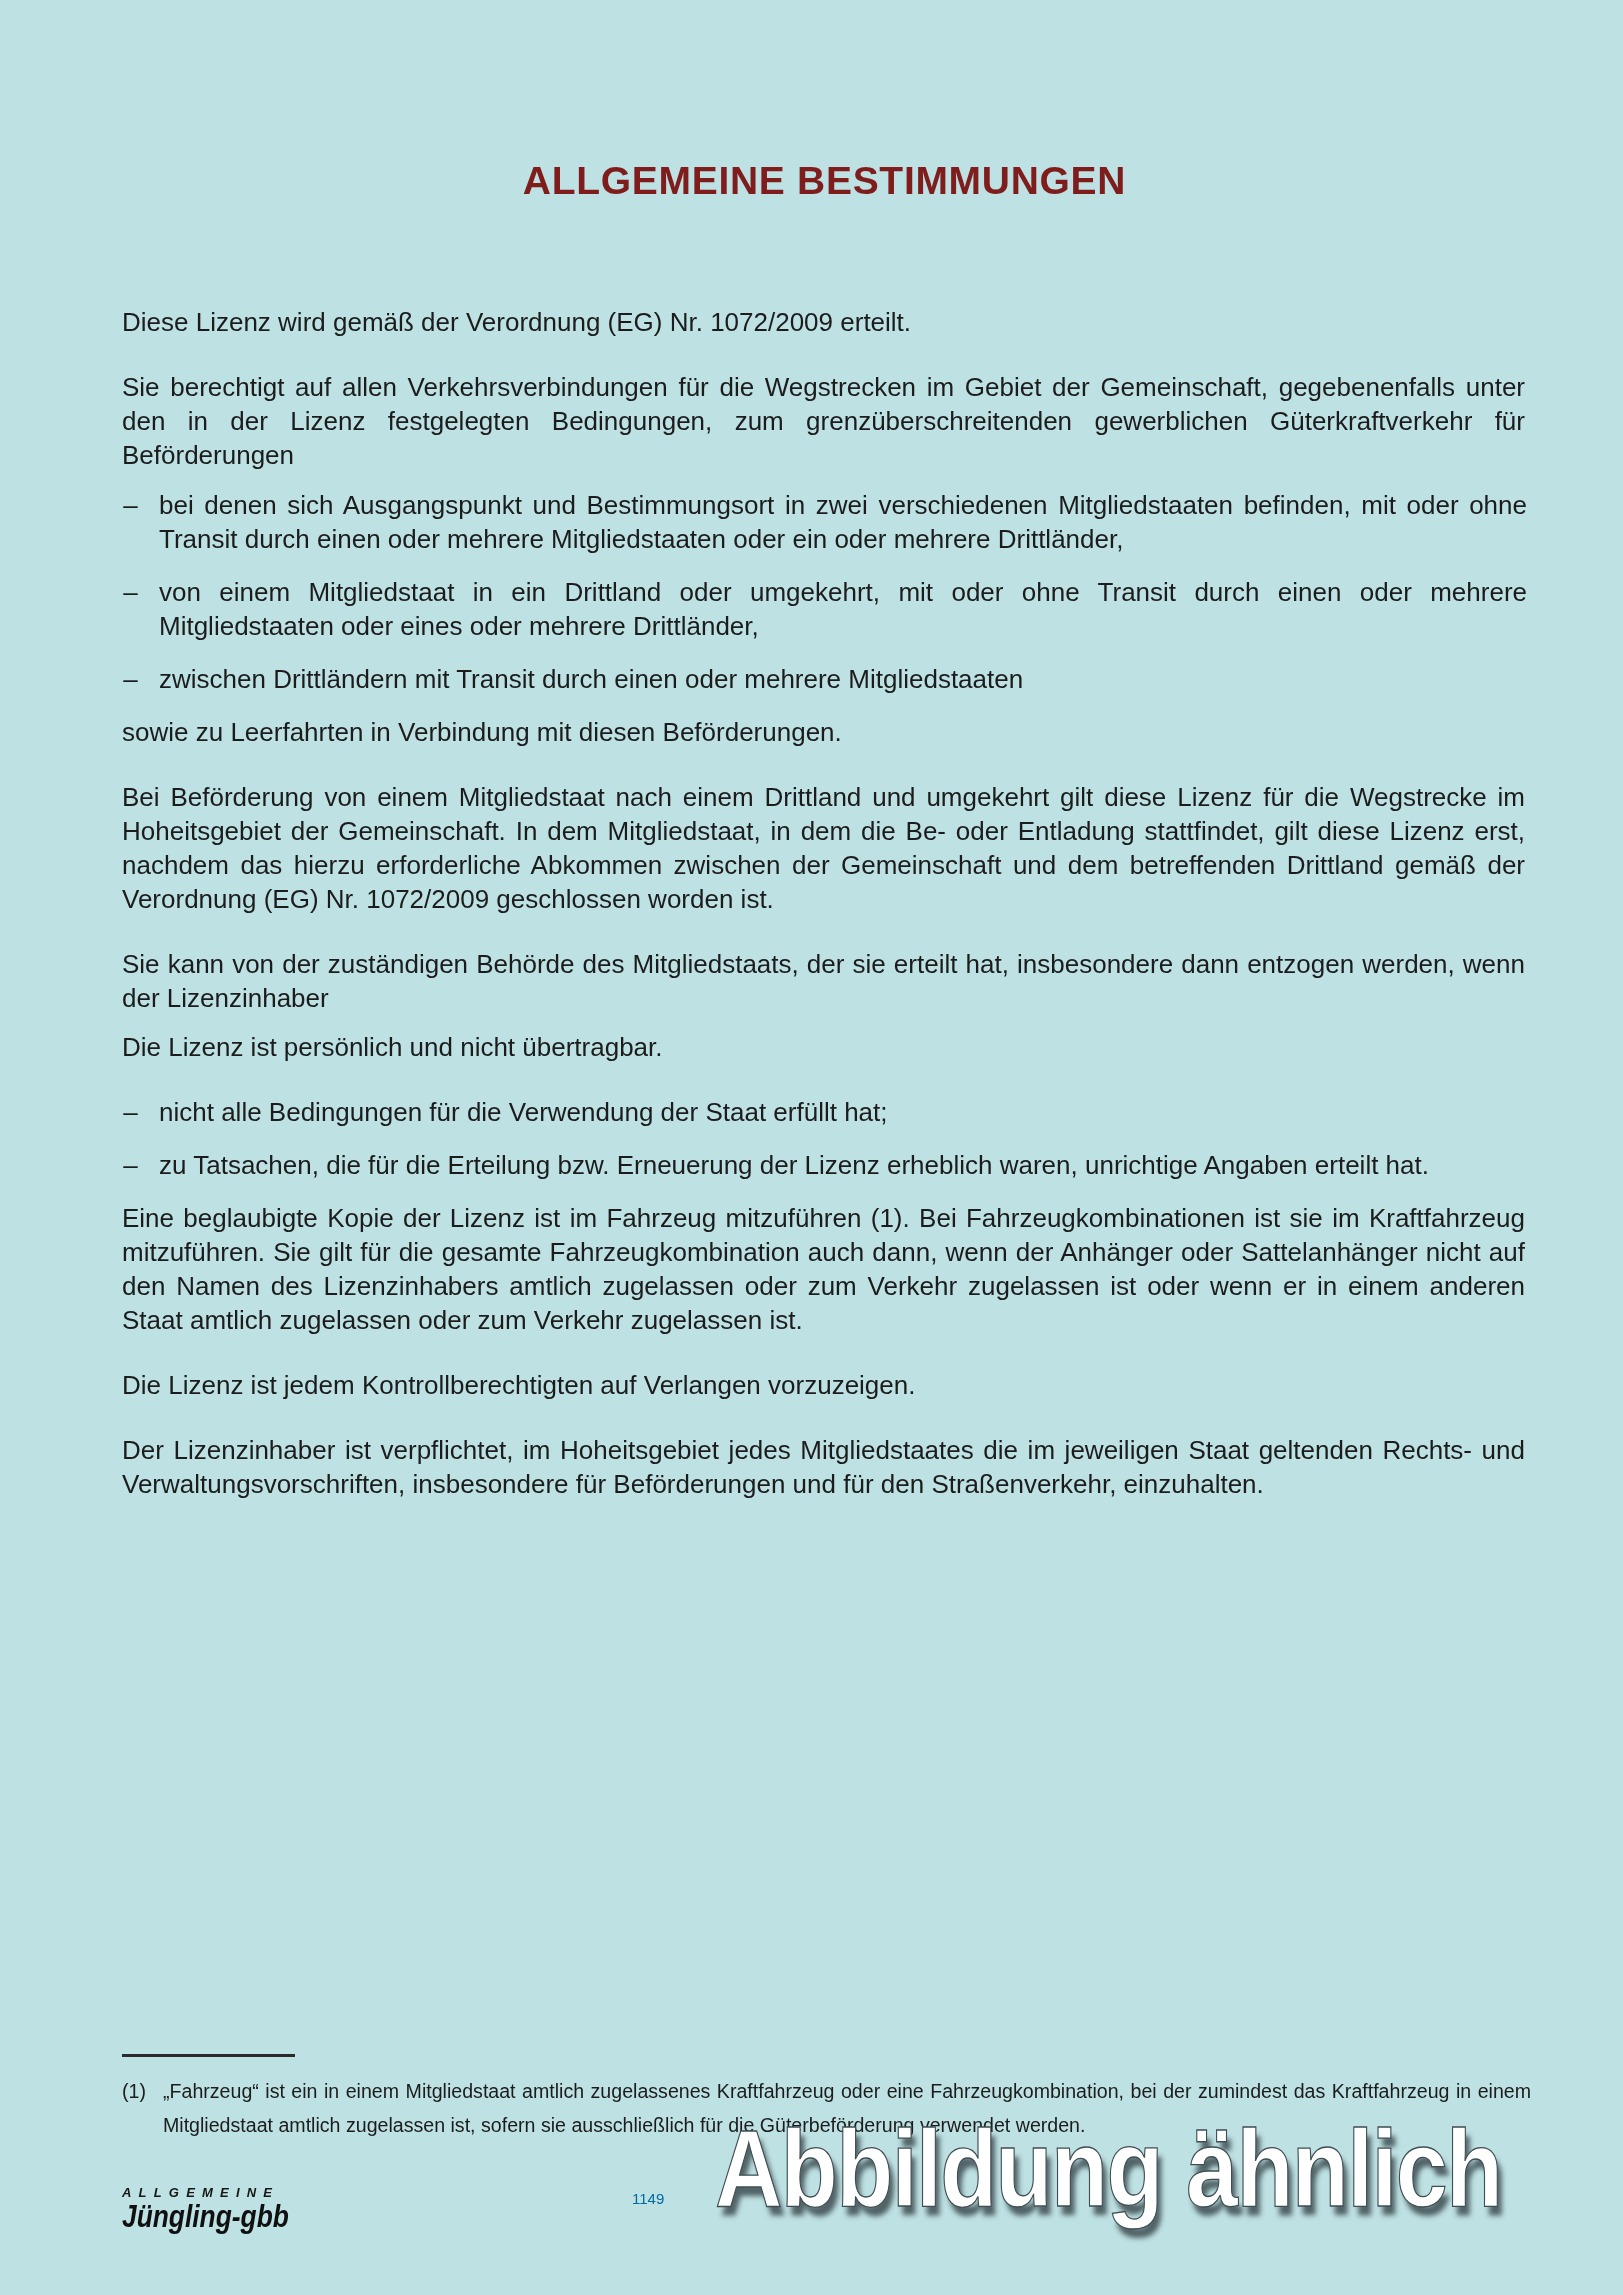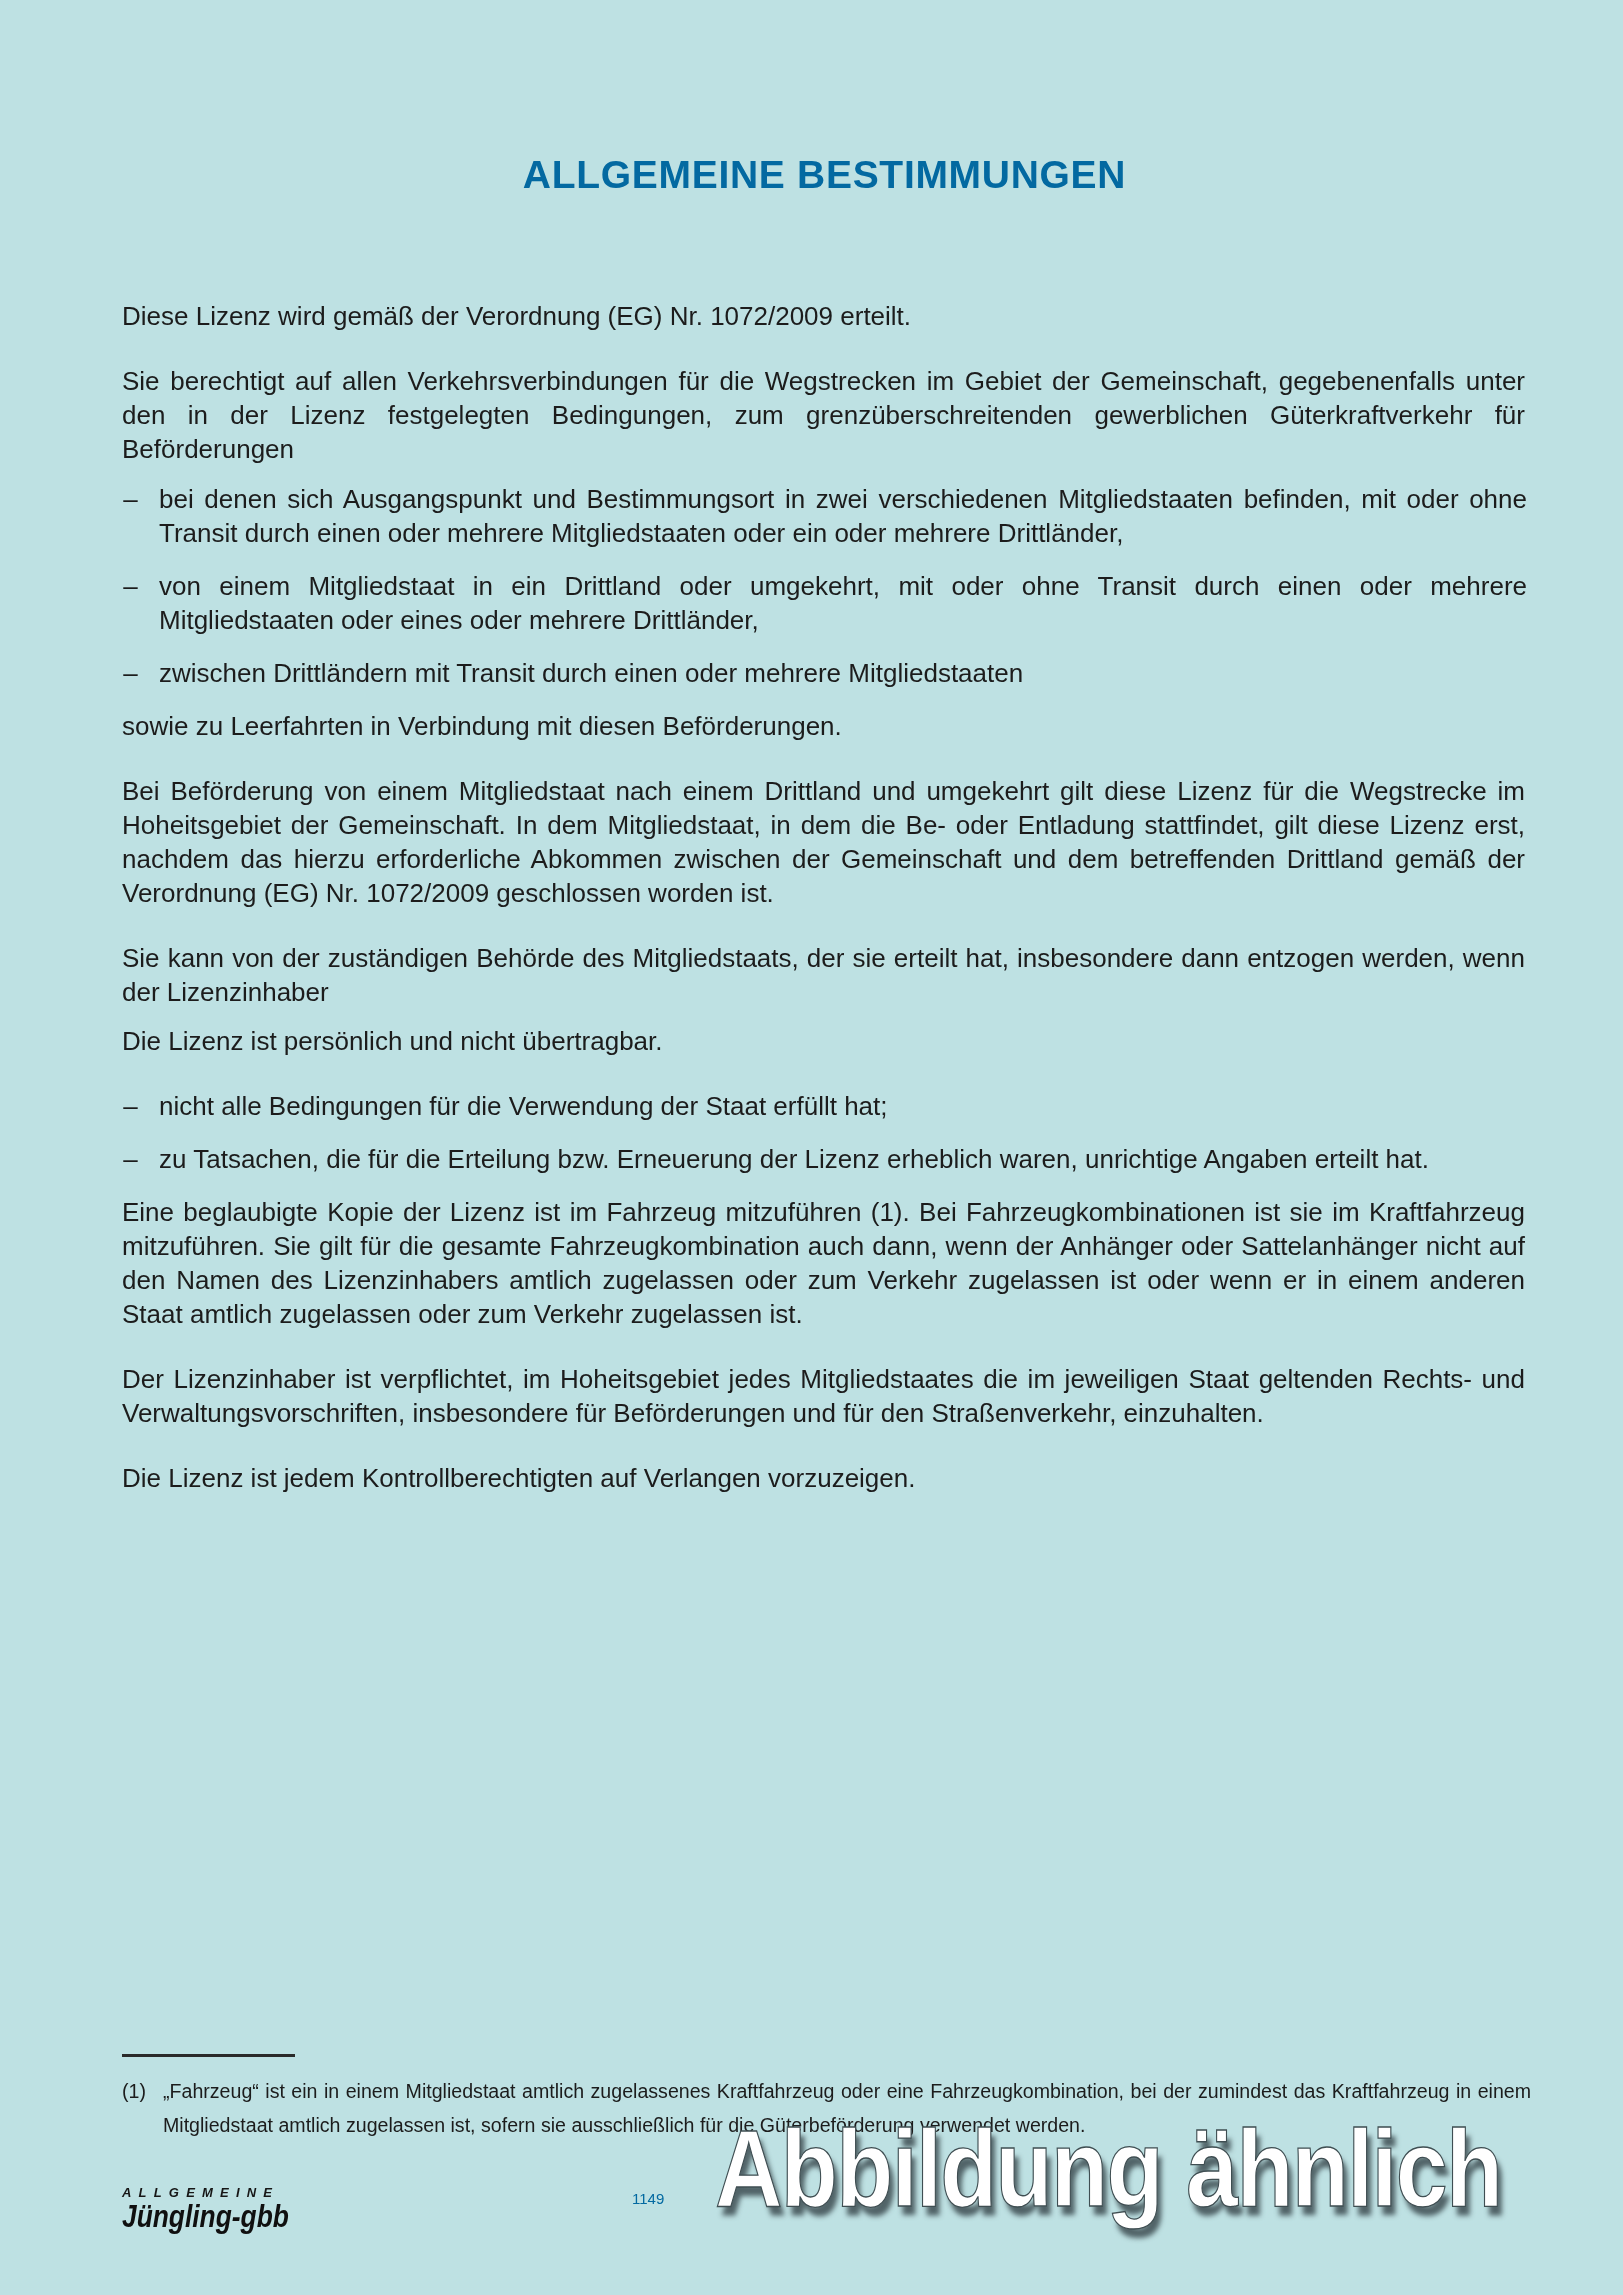--- a/index.html
+++ b/index.html
@@ -9,22 +9,22 @@
     background:#bee1e3;
     font-family:"Liberation Sans",sans-serif;
     color:#1c1c1c;
     overflow:hidden;
   }
   .content{
     position:absolute;left:122px;top:151px;width:1405px;
   }
   .doc-title{
     font-size:39px;font-weight:bold;letter-spacing:0.7px;
-    text-align:center;color:#0369a1;
-    margin:2px 0 102px 0;
+    text-align:center;color:#7f1d1d;
+    margin:8px 0 102px 0;
   }
   .para{
     font-size:26px;line-height:34px;text-align:justify;
     margin:0 2px 31px 0;
   }
   .para.pre-list{margin-bottom:15.7px;}
   .bullet-list{margin:0 0 11.8px 0;}
   .bullet{
     position:relative;padding-left:37px;
     font-size:26px;line-height:34px;text-align:justify;
@@ -109,23 +109,23 @@
       </div>
       <div class="bullet">
         <span class="dash">–</span>
         <span>zu Tatsachen, die für die Erteilung bzw. Erneuerung der Lizenz erheblich waren, unrichtige Angaben erteilt hat.</span>
       </div>
     </div>
 
 
     <p class="para">Eine beglaubigte Kopie der Lizenz ist im Fahrzeug mitzuführen (1). Bei Fahrzeugkombinationen ist sie im Kraftfahrzeug mitzuführen. Sie gilt für die gesamte Fahrzeugkombination auch dann, wenn der Anhänger oder Sattelanhänger nicht auf den Namen des Lizenzinhabers amtlich zugelassen oder zum Verkehr zugelassen ist oder wenn er in einem anderen Staat amtlich zugelassen oder zum Verkehr zugelassen ist.</p>
 
+    <p class="para">Die Lizenz ist jedem Kontrollberechtigten auf Verlangen vorzuzeigen.</p>
+
     <p class="para">Der Lizenzinhaber ist verpflichtet, im Hoheitsgebiet jedes Mitgliedstaates die im jeweiligen Staat geltenden Rechts- und Verwaltungsvorschriften, insbesondere für Beförderungen und für den Straßenverkehr, einzuhalten.</p>
-
-    <p class="para">Die Lizenz ist jedem Kontrollberechtigten auf Verlangen vorzuzeigen.</p>
 
   </div>
 
   <div class="fn-rule"></div>
 
   <div class="footnote">
     <span class="fn-marker">(1)</span>
     <span>„Fahrzeug“ ist ein in einem Mitgliedstaat amtlich zugelassenes Kraftfahrzeug oder eine Fahrzeugkombination, bei der zumindest das Kraftfahrzeug in einem Mitgliedstaat amtlich zugelassen ist, sofern sie ausschließlich für die Güterbeförderung verwendet werden.</span>
   </div>
 

